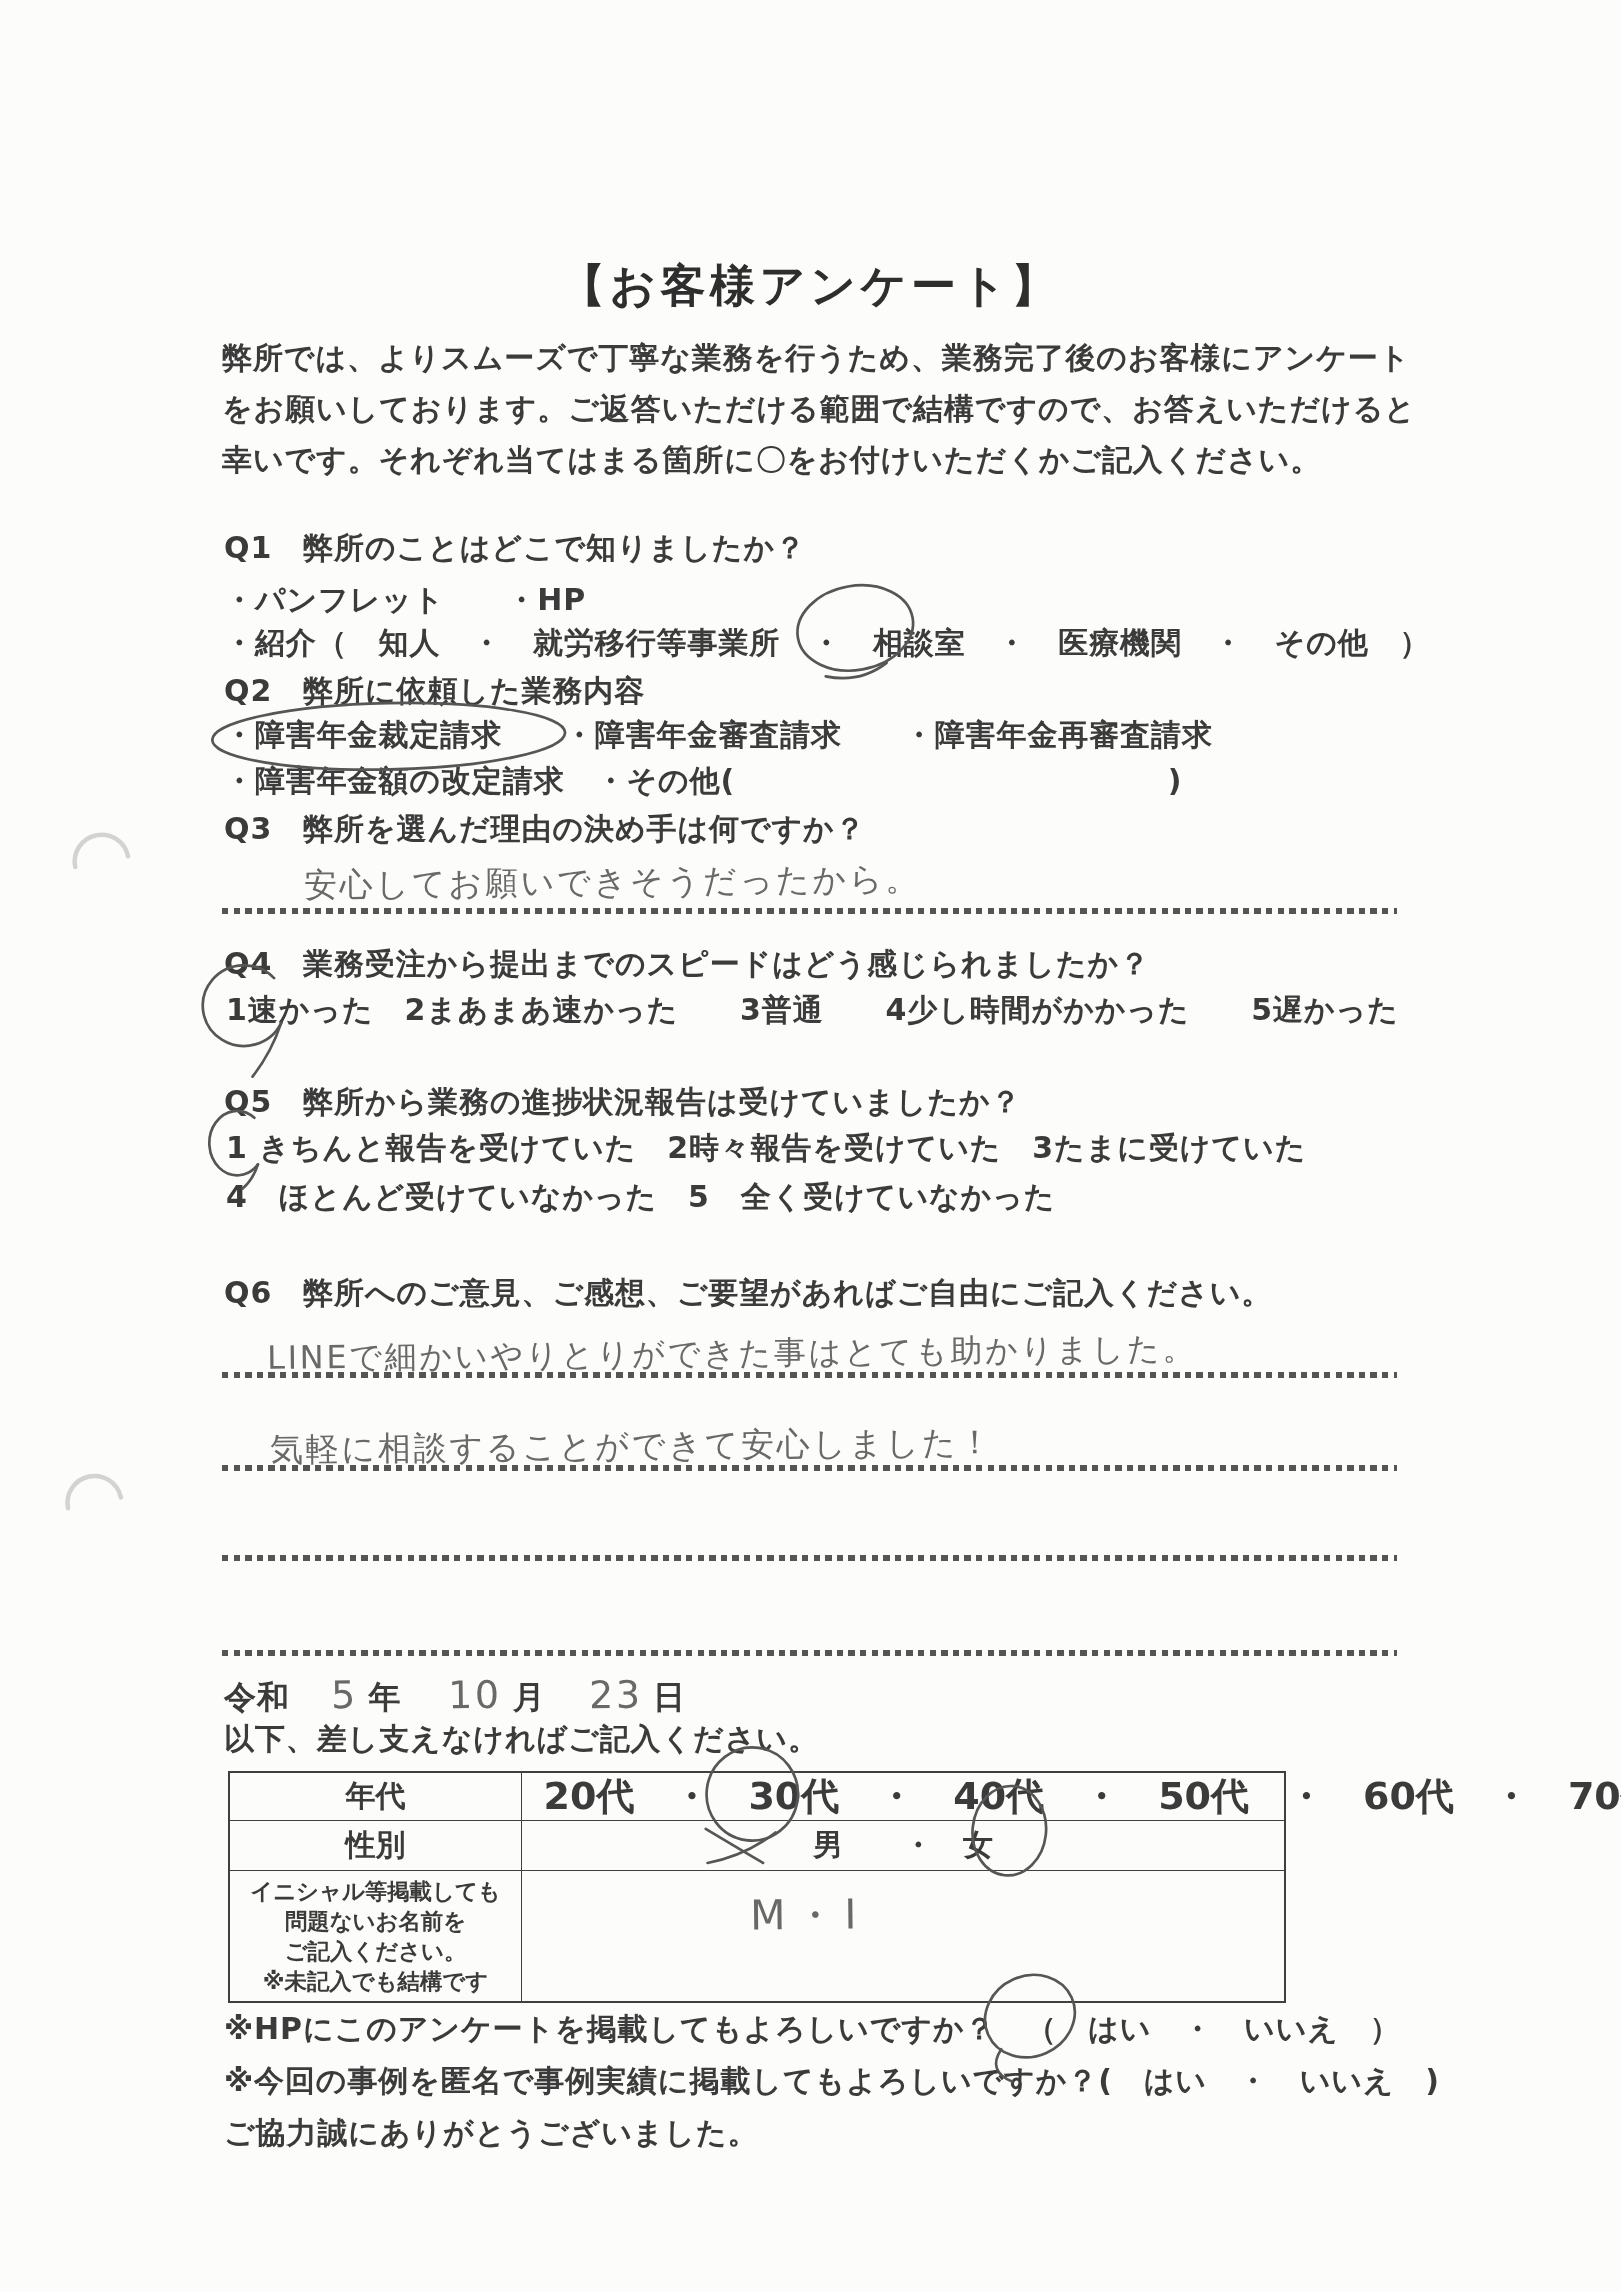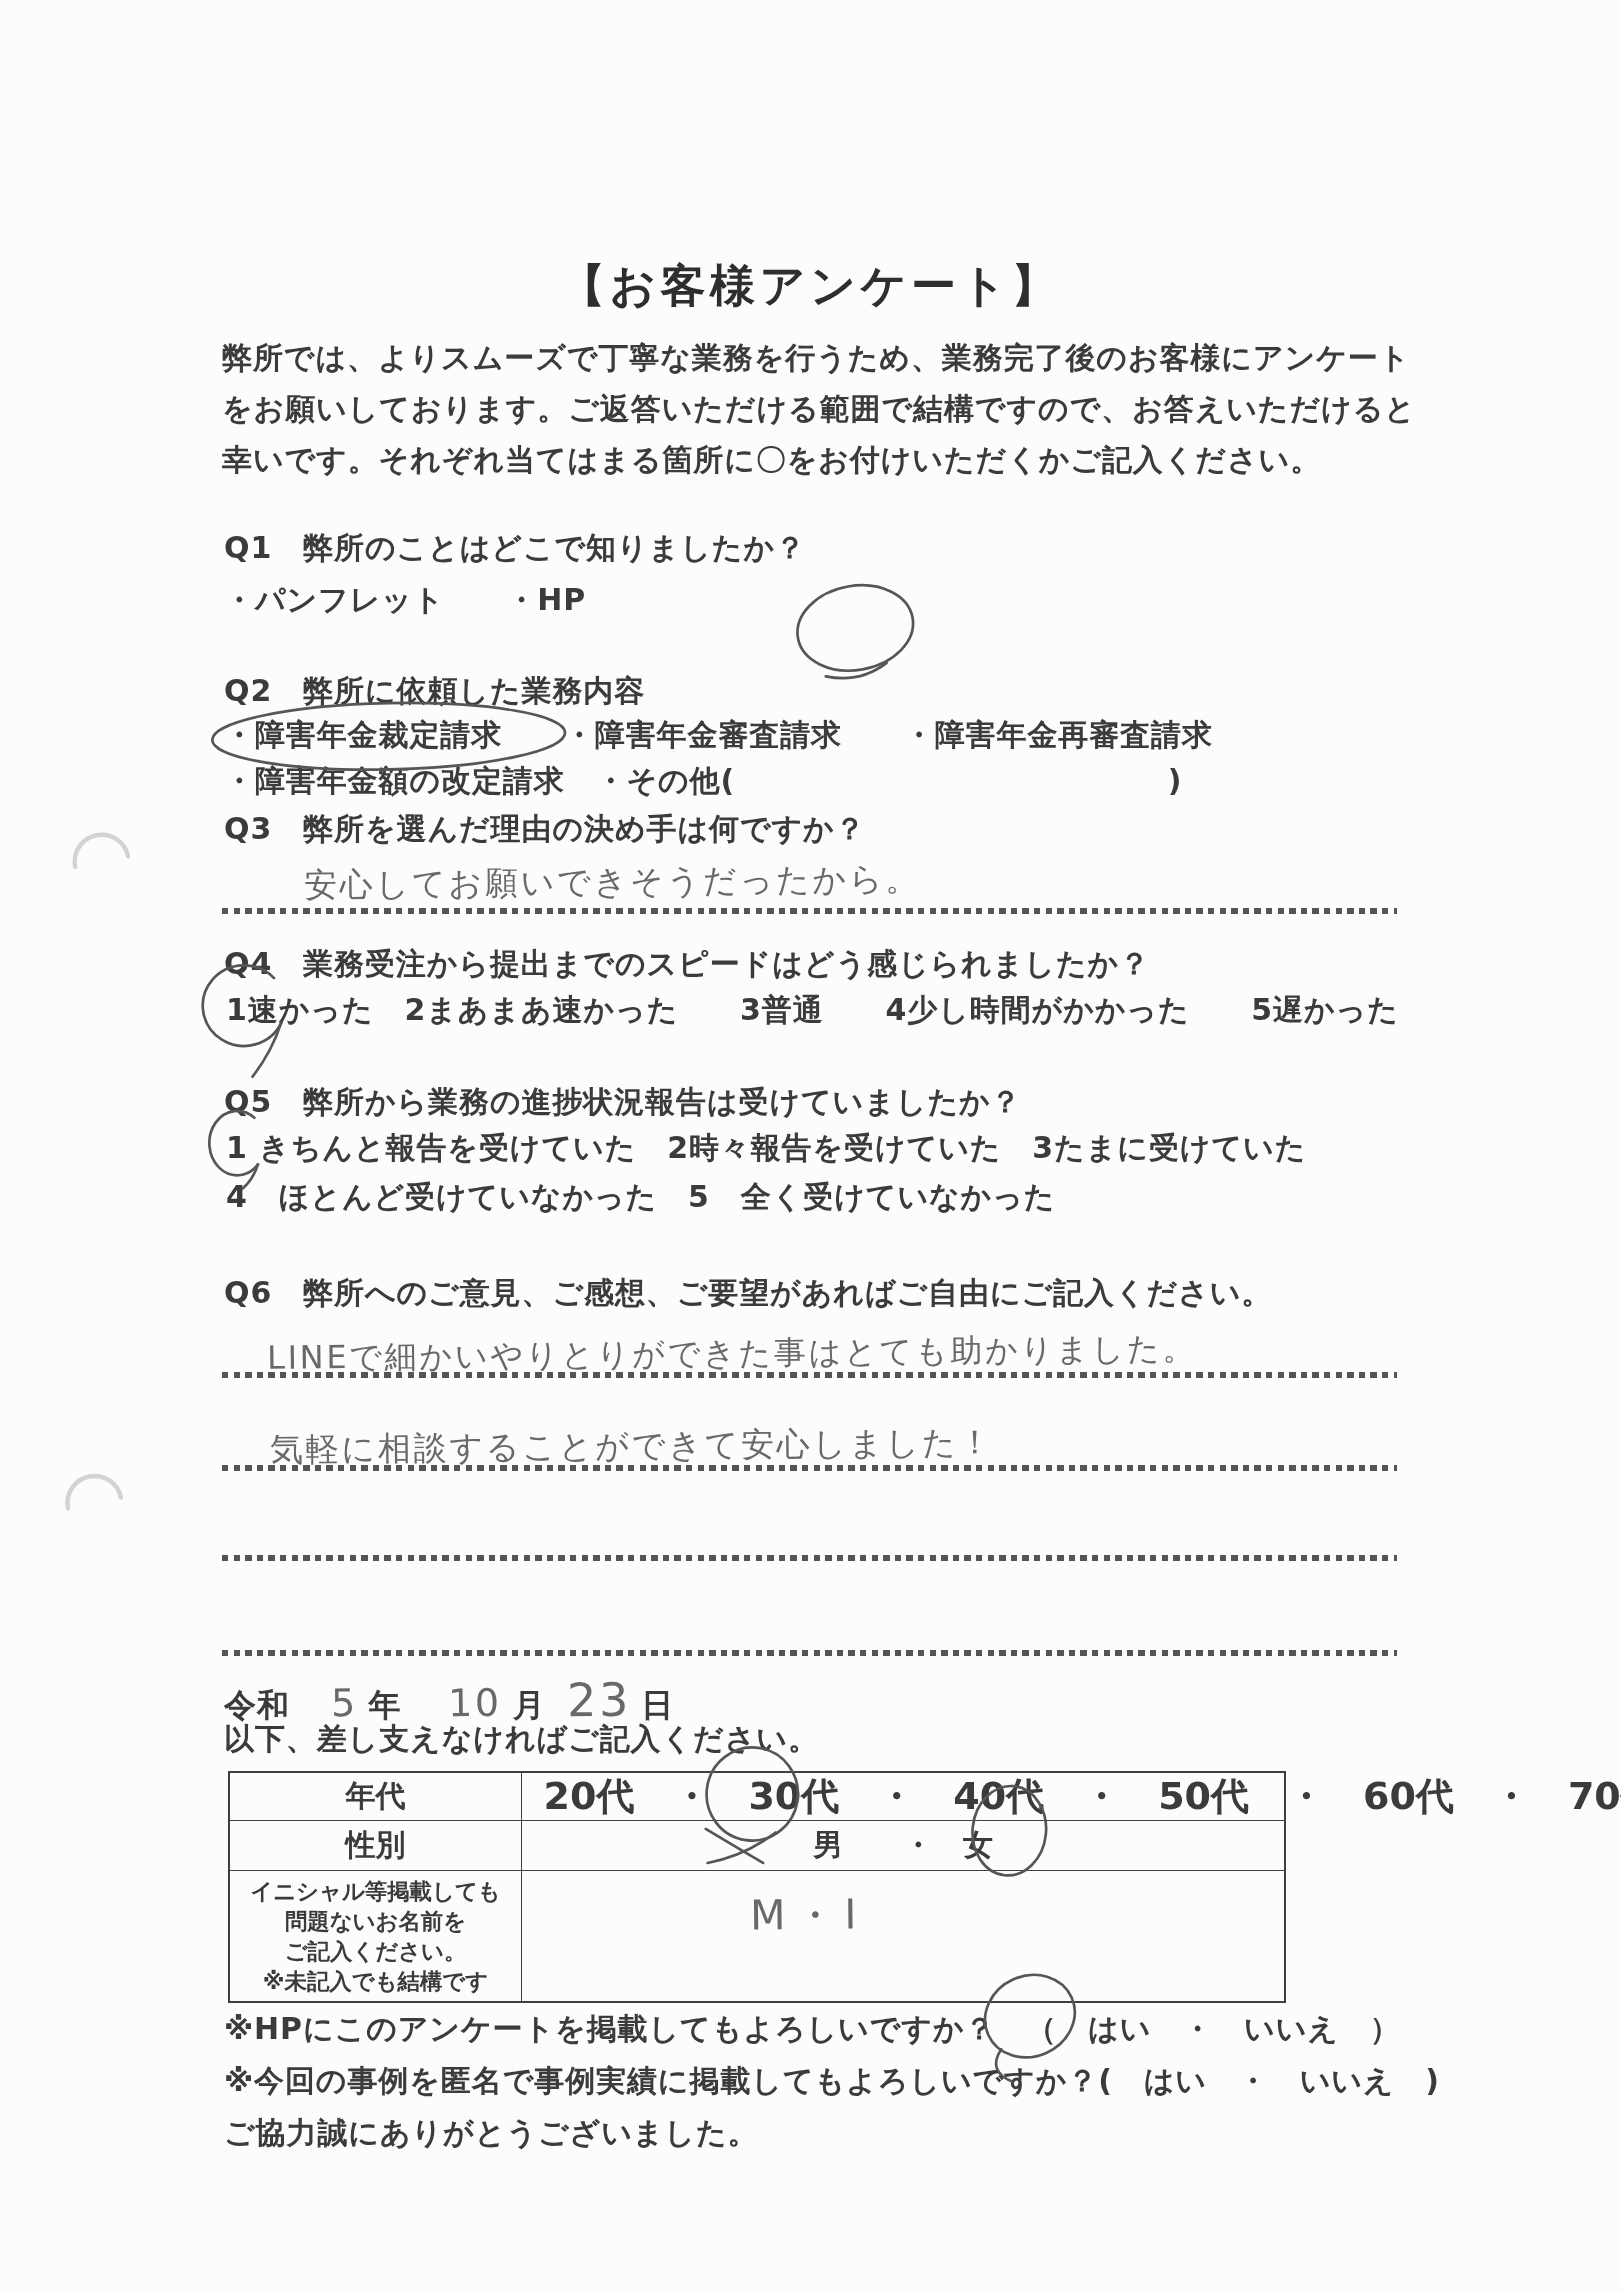--- a/index.html
+++ b/index.html
@@ -61,20 +61,21 @@
 <div id="page">
 
   <div class="title">【お客様アンケート】</div>
 
   <div class="printed" style="left:222px;top:391px;">をお願いしております。ご返答いただける範囲で結構ですので、お答えいただけると</div>
   <div class="printed" style="left:222px;top:340px;">弊所では、よりスムーズで丁寧な業務を行うため、業務完了後のお客様にアンケート</div>
   <div class="printed" style="left:222px;top:442px;">幸いです。それぞれ当てはまる箇所に〇をお付けいただくかご記入ください。</div>
 
   <div class="printed" style="left:224px;top:530px;">Q1　弊所のことはどこで知りましたか？</div>
   <div class="printed" style="left:224px;top:582px;">・パンフレット　　・HP</div>
+  <div class="printed" style="left:224px;top:625px;">・紹介（　知人　・　就労移行等事業所　・　相談室　・　医療機関　・　その他　）</div>
 
   <div class="printed" style="left:224px;top:673px;">Q2　弊所に依頼した業務内容</div>
   <div class="printed" style="left:224px;top:717px;">・障害年金裁定請求　　・障害年金審査請求　　・障害年金再審査請求</div>
   <div class="printed" style="left:224px;top:763px;">・障害年金額の改定請求　・その他(　　　　　　　　　　　　　　)</div>
 
   <div class="printed" style="left:224px;top:811px;">Q3　弊所を選んだ理由の決め手は何ですか？</div>
   <div class="hand" style="left:304px;top:862px;font-size:33px;">安心してお願いできそうだったから。</div>
   <div class="dotline" style="top:908px;"></div>
 
   <div class="printed" style="left:224px;top:946px;">Q4　業務受注から提出までのスピードはどう感じられましたか？</div>
@@ -91,21 +92,21 @@
   <div class="dotline" style="top:1465px;"></div>
   <div class="dotline" style="top:1555px;"></div>
   <div class="dotline" style="top:1650px;"></div>
 
   <div style="position:absolute;left:224px;top:1673px;display:flex;align-items:baseline;">
     <span class="printed" style="position:static;font-size:32px;">令和</span>
     <span class="hand" style="position:static;font-size:38px;margin-left:41px;">5</span>
     <span class="printed" style="position:static;font-size:32px;margin-left:10.7px;">年</span>
     <span class="hand" style="position:static;font-size:38px;margin-left:47px;">10</span>
     <span class="printed" style="position:static;font-size:32px;margin-left:10.7px;">月</span>
-    <span class="hand" style="position:static;font-size:46px;margin-left:21px;">23</span>
+    <span class="hand" style="position:static;font-size:38px;margin-left:43px;">23</span>
     <span class="printed" style="position:static;font-size:32px;margin-left:10.7px;">日</span>
   </div>
 
   <div class="printed" style="left:224px;top:1721px;">以下、差し支えなければご記入ください。</div>
 
   <div class="stable">
     <div class="trow r1">
       <div class="tlabel">年代</div>
       <div class="tvalue">20代　・　30代　・　40代　・　50代　・　60代　・　70代以上</div>
     </div>

